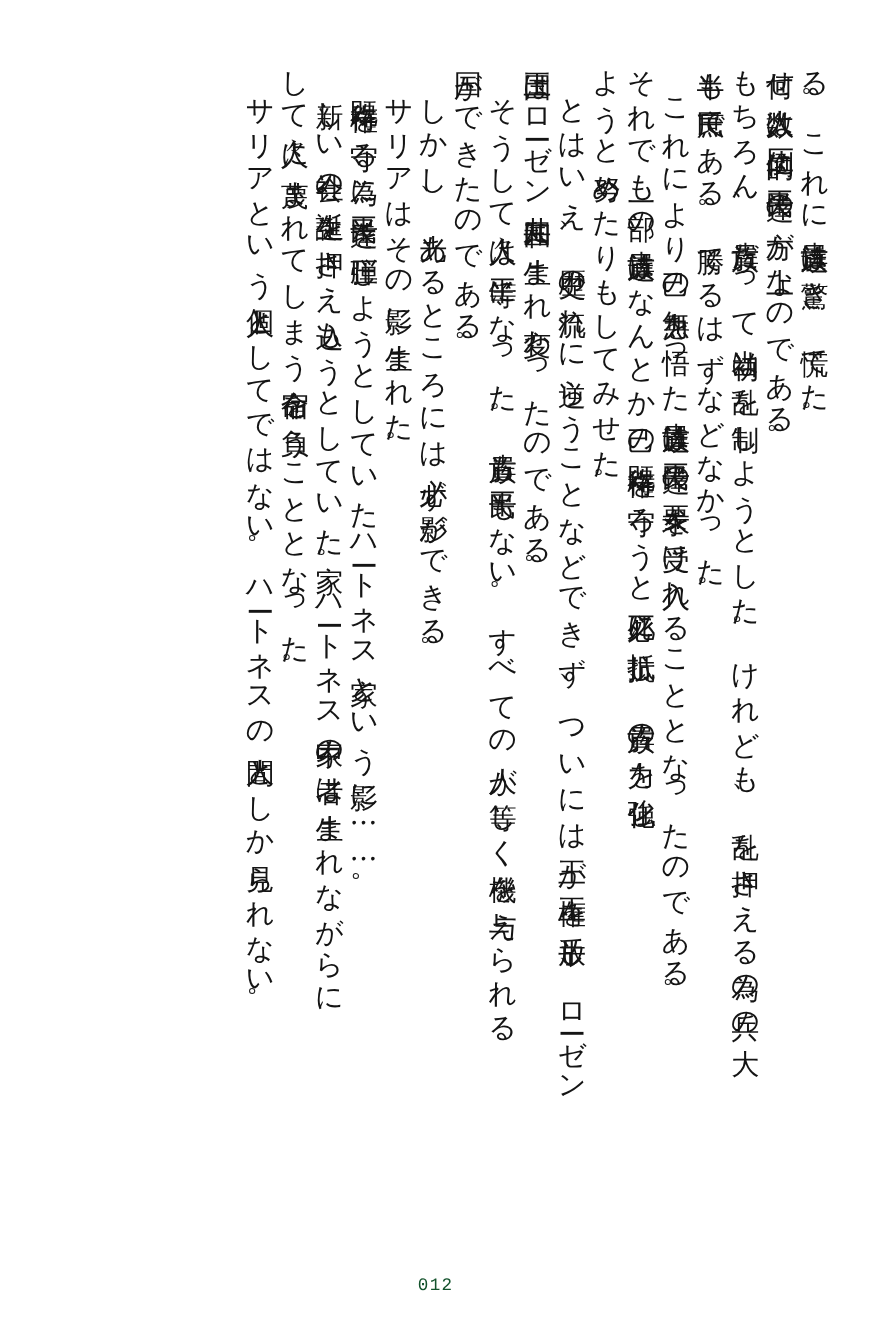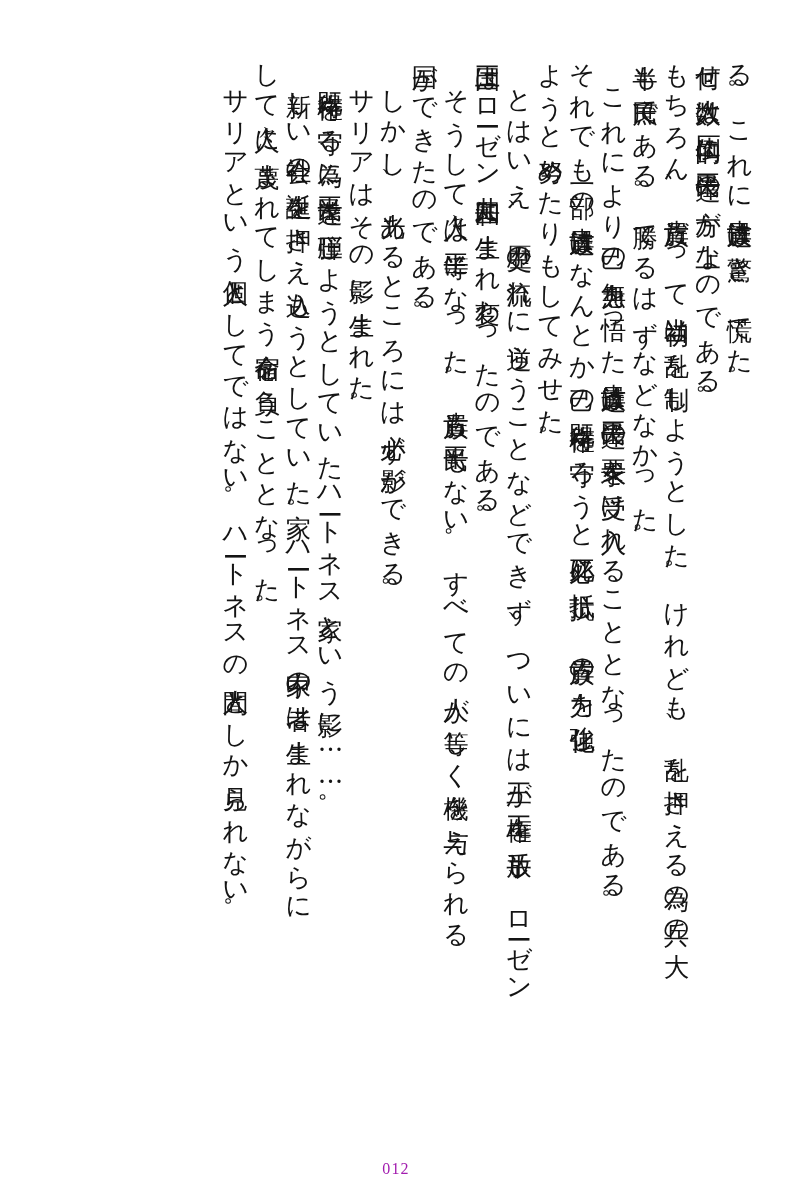--- a/index.html
+++ b/index.html
@@ -47,24 +47,24 @@
   }
   .vline.indent {
     padding-top: 26px;
   }
   .page-number {
     position: absolute;
     bottom: 22px;
     left: 0;
     width: 100%;
     text-align: center;
-    font-family: Liberation Serif, serif;
+    font-family: Liberation Mono, monospace;
     font-size: 16px;
     letter-spacing: 1.2px;
-    color: #a21caf;
+    color: #14532d;
   }
 </style>
 </head>
 <body>
 
 <div class="page">
   <div class="page-body" id="body">
       <div class="vline">る。これに貴族達は驚き、慌てた。</div>
       <div class="vline">何せ人数は圧倒的に平民達の方が上なのである。</div>
       <div class="vline">もちろん、貴族だって当初は乱を制しようとした。けれども、乱を押さえる為の兵の大</div>

